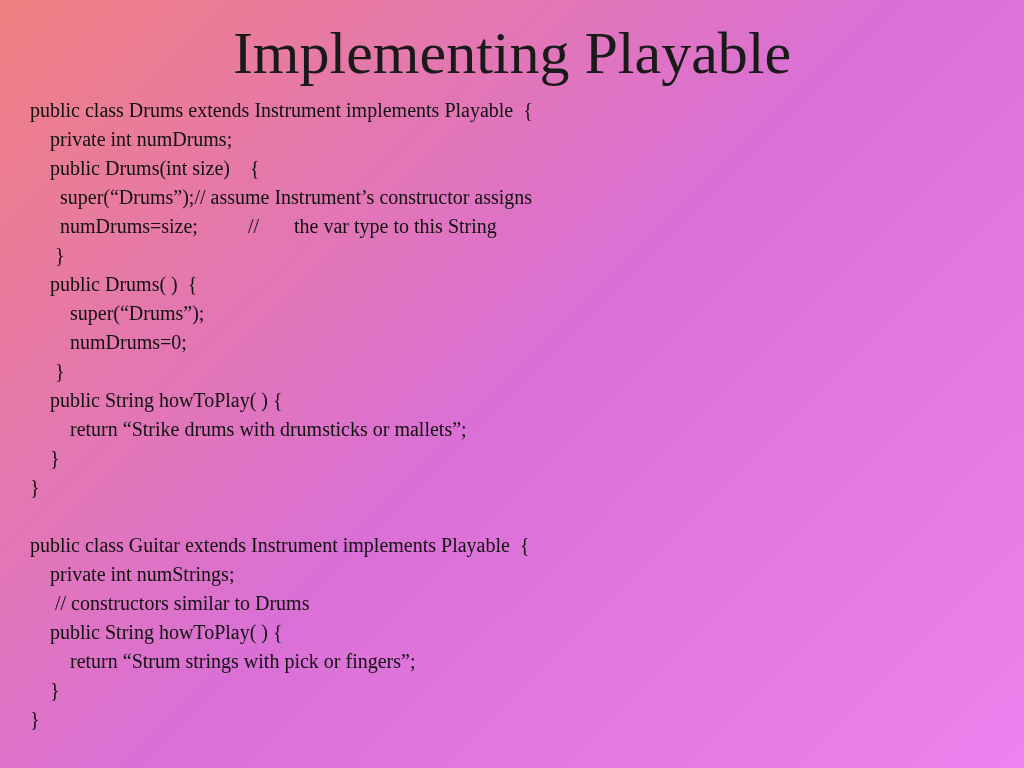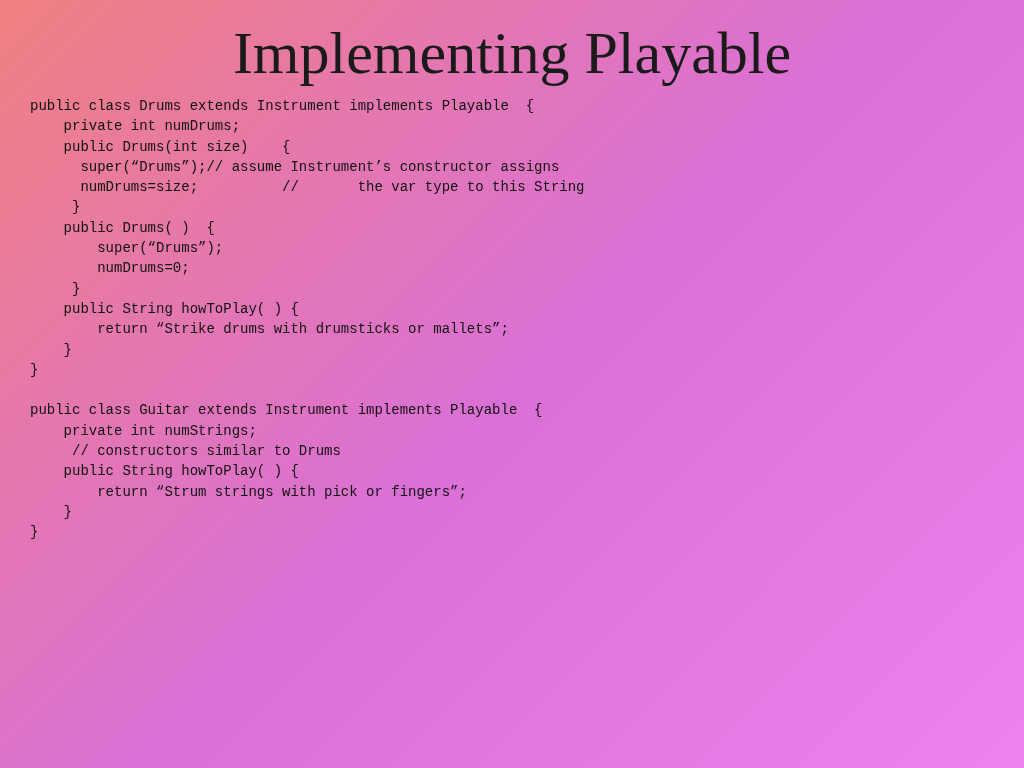--- a/index.html
+++ b/index.html
@@ -29,22 +29,22 @@
       text-align: center;
       font-size: 60px;
       font-family: Georgia, 'Times New Roman', serif;
       font-weight: normal;
       color: #1a1a1a;
       margin-bottom: 10px;
       line-height: 1.1;
     }
 
     .code-block {
-      font-family: Liberation Mono, monospace;
-      font-size: 14px;
+      font-family: Liberation Serif, serif;
+      font-size: 20px;
       line-height: 1.45;
       color: #111111;
       white-space: pre;
       flex: 1;
     }
   </style>
 </head>
 <body>
 
 <div class="slide-container">

